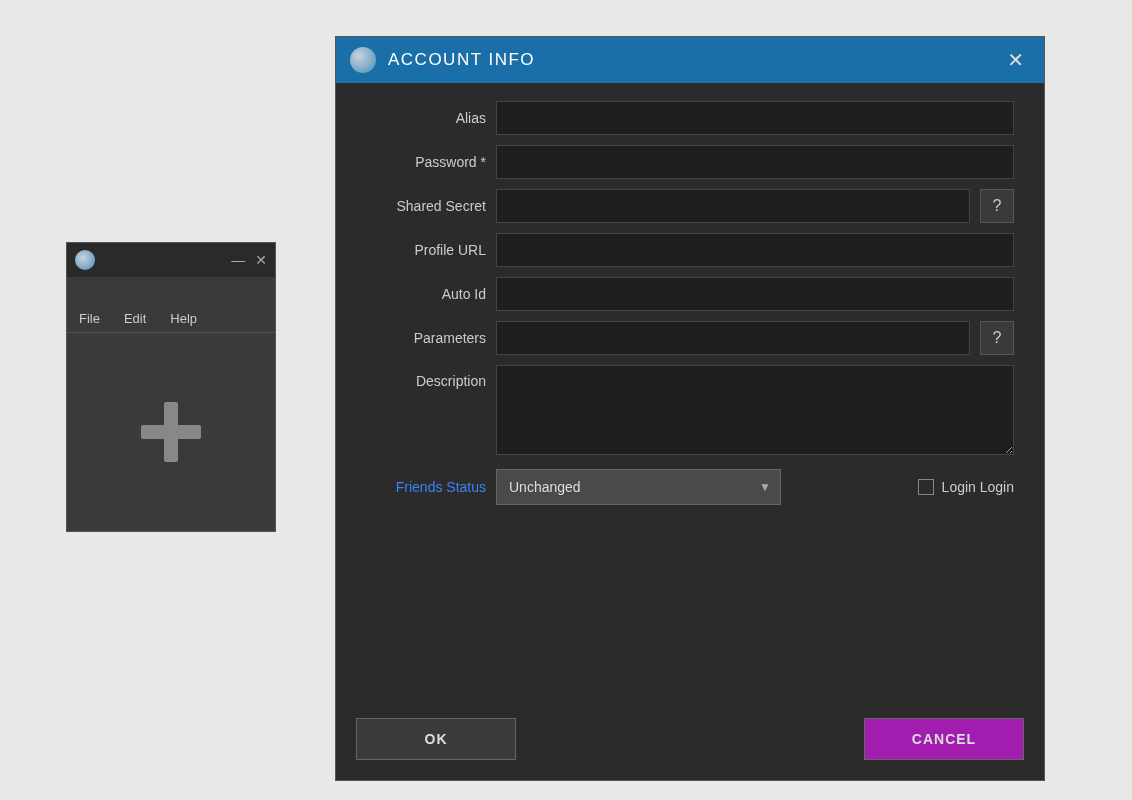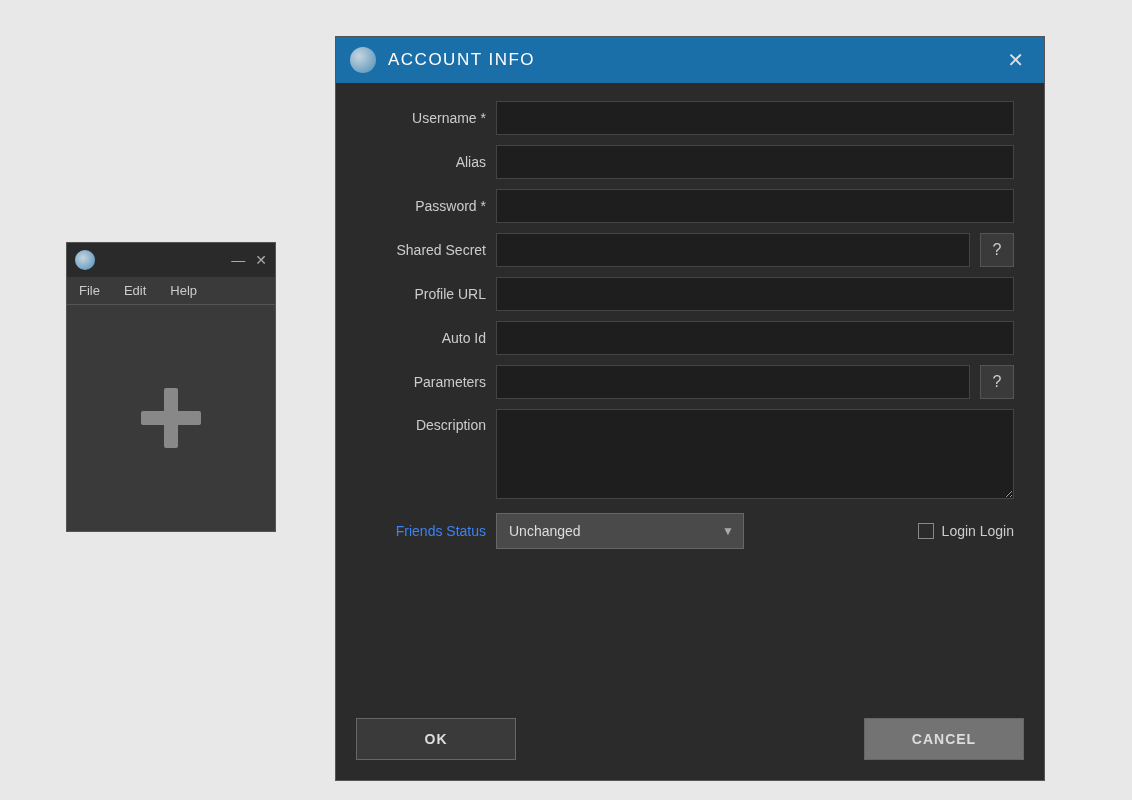--- a/index.html
+++ b/index.html
@@ -70,20 +70,21 @@
       padding: 4px 8px;
       gap: 16px;
       border-bottom: 1px solid #555;
     }
 
     .menu-item {
       color: #ccc;
       font-size: 13px;
       cursor: pointer;
       padding: 2px 4px;
+      margin-top: 28px;
     }
 
     .small-window-body {
       flex: 1;
       display: flex;
       align-items: center;
       justify-content: center;
       background: #3a3a3a;
     }
 
@@ -245,21 +246,21 @@
     .status-label {
       color: #3b82f6;
       font-size: 14px;
       text-align: right;
       width: 130px;
       flex-shrink: 0;
     }
 
     .status-select-wrapper {
       position: relative;
-      width: 248px;
+      width: 285px;
     }
 
     .status-select {
       width: 100%;
       height: 36px;
       background: #4a4a4a;
       border: 1px solid #666;
       color: #ddd;
       font-size: 14px;
       padding: 0 36px 0 12px;
@@ -320,21 +321,21 @@
       letter-spacing: 1px;
       text-transform: uppercase;
       cursor: pointer;
     }
 
     .btn-ok {
       background: #3a3a3a;
     }
 
     .btn-cancel {
-      background: #737373;
+      background: #a21caf;
     }
   </style>
 </head>
 <body>
 
 <div class="bg"></div>
 
 <div class="small-window">
   <div class="small-window-titlebar">
     <div class="steam-logo-small"></div>
@@ -355,24 +356,20 @@
 
 <div class="dialog">
   <div class="dialog-titlebar">
     <div class="steam-logo"></div>
     <span class="dialog-title">ACCOUNT INFO</span>
     <span class="dialog-close">✕</span>
   </div>
 
   <div class="dialog-body">
 
-    <div class="form-row">
-      <label class="form-label">Username *</label>
-      <input class="form-input" type="text" style="">
-    </div>
 
     <div class="form-row">
       <label class="form-label">Alias</label>
       <input class="form-input" type="text" style="">
     </div>
 
     <div class="form-row">
       <label class="form-label">Password *</label>
       <input class="form-input" type="password" style="">
     </div>

